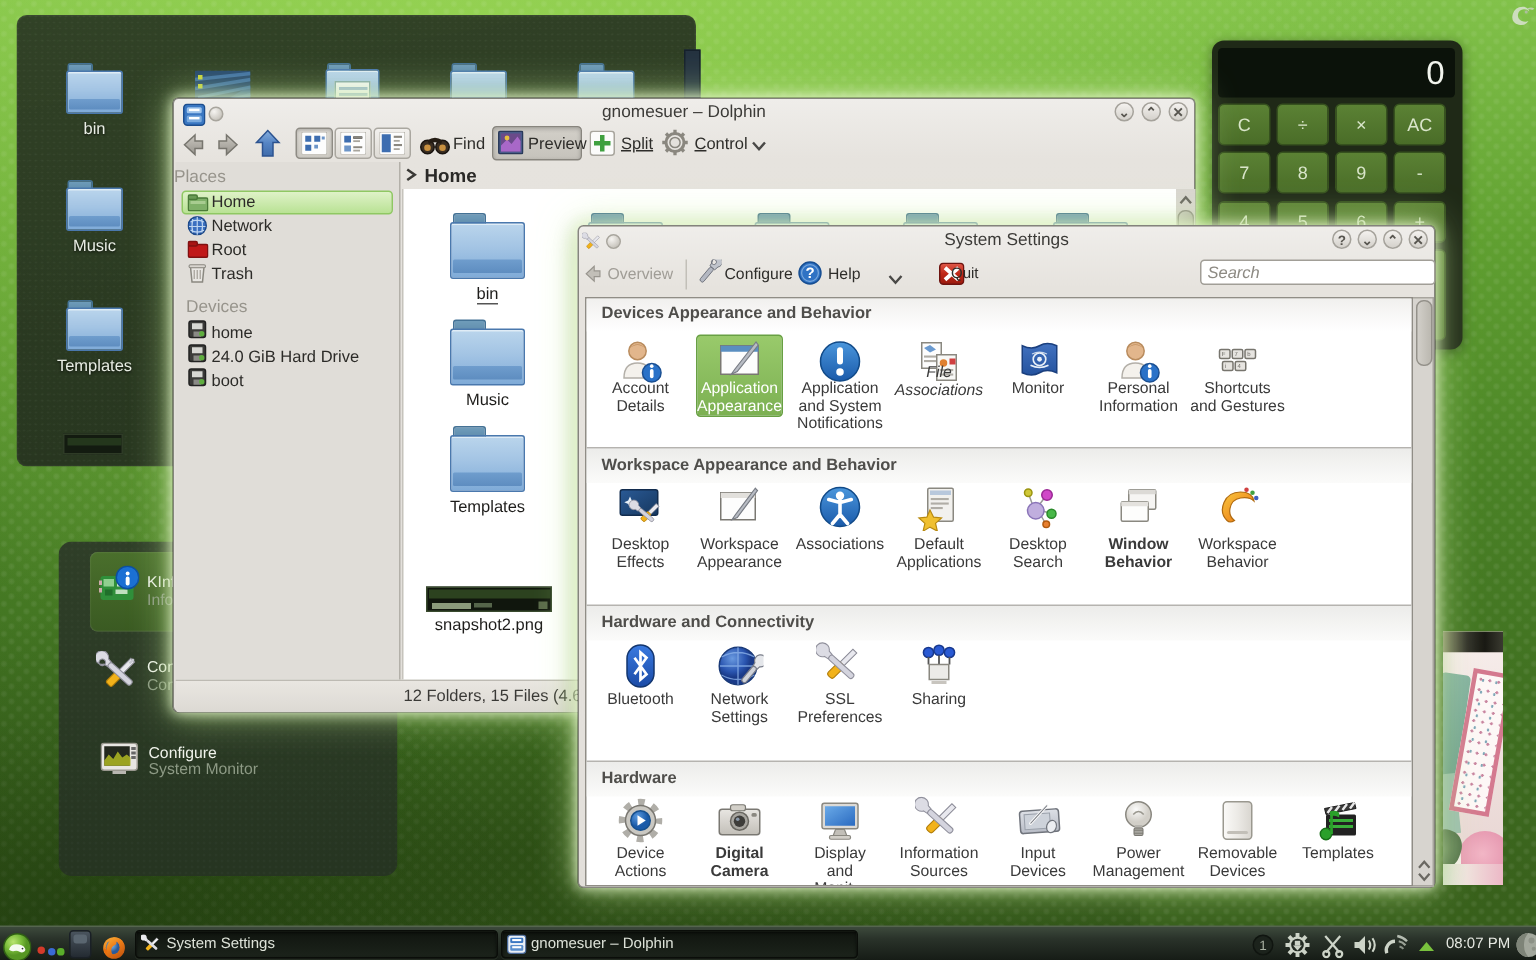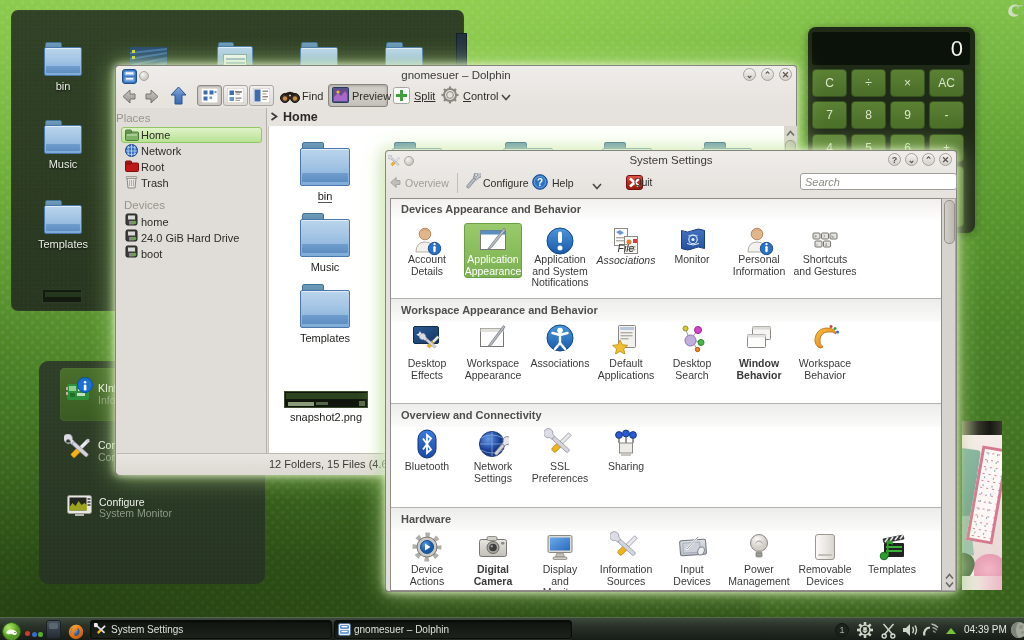--- a/index.html
+++ b/index.html
@@ -502,21 +502,21 @@
     <div style="position:absolute;left:248px;top:26px;font-size:10px;color:#2e2d2a;">Quit</div>
     <div style="position:absolute;left:414px;top:22px;width:157px;height:17px;background:#fff;border:1px solid #a19e97;border-radius:3px;"></div>
     <div style="position:absolute;left:419px;top:25px;font-size:11px;font-style:italic;color:#8d8a83;">Search</div>
 
     <div id="ssc" style="position:absolute;left:4px;top:47px;width:552px;height:393px;background:#fff;border:1px solid #908d86;overflow:hidden;">
       <div style="position:absolute;left:0;top:0;width:100%;height:22px;background:linear-gradient(#f1f0ee,#ffffff);"></div>
       <div style="position:absolute;left:10px;top:4px;font-size:11px;font-weight:bold;color:#4f4e4b;">Devices Appearance and Behavior</div>
       <div style="position:absolute;left:0;top:99px;width:100%;height:24px;background:linear-gradient(#ececea,#fbfbfa);border-top:1px solid #b5b3af;"></div>
       <div style="position:absolute;left:10px;top:105px;font-size:11px;font-weight:bold;color:#4f4e4b;">Workspace Appearance and Behavior</div>
       <div style="position:absolute;left:0;top:204px;width:100%;height:24px;background:linear-gradient(#ececea,#fbfbfa);border-top:1px solid #b5b3af;"></div>
-      <div style="position:absolute;left:10px;top:210px;font-size:11px;font-weight:bold;color:#4f4e4b;">Overview and Connectivity</div>
+      <div style="position:absolute;left:10px;top:210px;font-size:11px;font-weight:bold;color:#4f4e4b;">Hardware and Connectivity</div>
       <div style="position:absolute;left:0;top:308px;width:100%;height:24px;background:linear-gradient(#ececea,#fbfbfa);border-top:1px solid #b5b3af;"></div>
       <div style="position:absolute;left:10px;top:314px;font-size:11px;font-weight:bold;color:#4f4e4b;">Hardware</div>
       <div style="position:absolute;left:73px;top:24px;width:58px;height:55px;border-radius:3px;background:linear-gradient(#99ca6b,#7cb052);border:1px solid #68a043;"></div>
 
       <svg class="sic" style="left:20px;top:26px;" width="32" height="32" viewBox="0 0 32 32">
           <path d="M5 27 Q5 17 14 17 Q23 17 23 27 Z" fill="#f4f1ec" stroke="#b3afa8"></path>
           <circle cx="14" cy="9" r="5.8" fill="#e2b68c" stroke="#b98c5e"></circle>
           <path d="M8.5 7.5 Q14 2.5 19.5 7.5 Q17 4.5 14 4.5 Q11 4.5 8.5 7.5Z" fill="#c09060"></path>
           <circle cx="23.5" cy="23.5" r="6.2" fill="#2a72c8" stroke="#1a4f92"></circle>
           <rect x="22.3" y="17.9" width="2.4" height="2.4" rx="1.2" fill="#fff"></rect>
@@ -926,21 +926,21 @@
     </svg>
     <svg style="position:absolute;left:922px;top:4px;" width="18" height="16" viewBox="0 0 18 16">
       <g stroke="#cdd4c8" fill="none">
           <path d="M2.5 13.5 a6 6 0 0 1 5.5-8" stroke-width="2.2"></path>
           <path d="M9.5 2 a12 12 0 0 1 6.5 3.5" stroke-width="1.6" opacity=".85"></path>
           <path d="M10.5 5.5 a8.5 8.5 0 0 1 4.5 2.6" stroke-width="1.5" opacity=".7"></path>
           <path d="M11 9 a5 5 0 0 1 2.6 1.6" stroke-width="1.4" opacity=".6"></path>
         </g>
     </svg>
     <div style="position:absolute;left:946px;top:10px;width:0;height:0;border-left:5.5px solid transparent;border-right:5.5px solid transparent;border-bottom:6px solid #79c23d;"></div>
-    <div style="position:absolute;left:964px;top:6px;font-size:10px;color:#e6e9e2;">04:39 PM</div>
+    <div style="position:absolute;left:964px;top:6px;font-size:10px;color:#e6e9e2;">08:07 PM</div>
     <svg style="position:absolute;left:1010px;top:3px;" width="18" height="18" viewBox="0 0 18 18">
       <circle cx="9" cy="9" r="8" fill="#a3a89d"></circle>
         <path d="M9 1 a8 8 0 0 0 0 16 a11 11 0 0 1 -3-8 a11 11 0 0 1 3-8z" fill="#7e8478"></path>
         <circle cx="11" cy="6" r="2" fill="#8d9287"></circle>
         <circle cx="12.5" cy="11.5" r="1.4" fill="#8d9287"></circle>
     </svg>
   </div>
 </div>
 
 </body></html>

